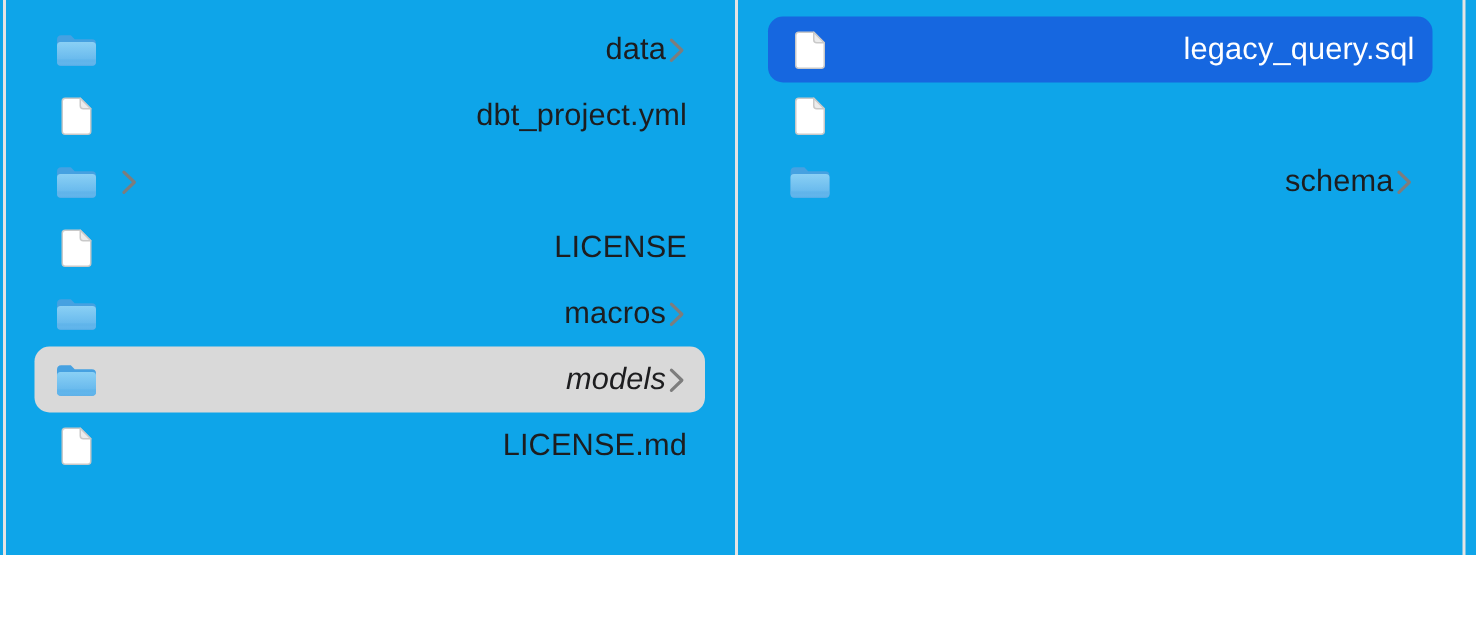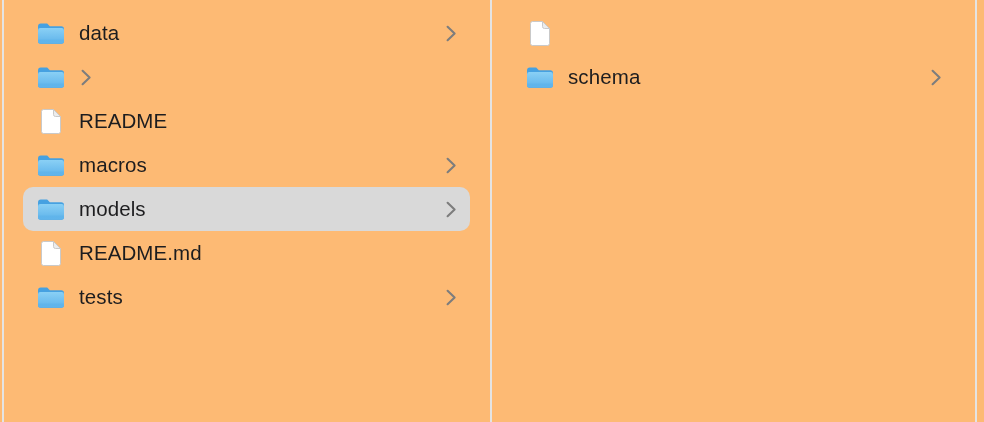--- a/index.html
+++ b/index.html
@@ -3,24 +3,25 @@
 <meta charset="utf-8">
 <style>
   html, body {
     margin: 0;
     padding: 0;
     background: #ffffff;
   }
   .finder {
     position: relative;
     width: 984px;
-    height: 422px;
-    background: #fdba74;
+    height: 370px;
+    background: #0ea5e9;
     overflow: hidden;
     font-family: "Liberation Sans", "DejaVu Sans", sans-serif;
+    text-align: right;
     -webkit-font-smoothing: antialiased;
   }
   .edge-line {
     position: absolute;
     top: 0;
     bottom: 0;
     width: 2px;
     background: var(--divider, #e4e4e4);
   }
   .edge-left   { left: 2px; }
@@ -40,21 +41,21 @@
   .row {
     display: flex;
     align-items: center;
     height: 44px;
     box-sizing: border-box;
     border-radius: 10px;
     padding: 0 12px 0 13px;
     cursor: default;
   }
   .sel-active   { background: var(--sel-active, #1667e0); }
-  .sel-inactive { background: var(--sel-inactive, #d9d9d9); }
+  .sel-inactive { background: var(--sel-inactive, #d9d9d9); font-style: italic; }
 
   .icon-box {
     width: 30px;
     height: 30px;
     display: flex;
     align-items: center;
     justify-content: center;
     margin-right: 13px;
     flex: 0 0 auto;
   }
@@ -101,46 +102,55 @@
         </span>
         <span class="label">data</span>
         <span class="chev">
           <svg width="12" height="19" viewBox="0 0 12 19" xmlns="http://www.w3.org/2000/svg">
             <path d="M2.6 2.8 L9.6 9.5 L2.6 16.2" fill="none" stroke="#7d7d7d" stroke-width="2.1" stroke-linecap="round" stroke-linejoin="round"></path>
           </svg>
         </span>
       </div>
       <div class="row">
         <span class="icon-box">
-          <svg width="30" height="26" viewBox="0 0 30 26" xmlns="http://www.w3.org/2000/svg">
-            <defs>
-              <linearGradient id="fg" x1="0" y1="0" x2="0" y2="1">
-                <stop offset="0" stop-color="#8ad0f5"></stop>
-                <stop offset="1" stop-color="#5db2ea"></stop>
-              </linearGradient>
-            </defs>
-            <path d="M2 6.5 Q2 3.5 4.8 3.5 H11.2 L13.8 6.2 H25.2 Q28 6.2 28 9 V21 Q28 23.8 25.2 23.8 H4.8 Q2 23.8 2 21 Z" fill="#46a1e1"></path>
-            <rect x="2" y="8" width="26" height="15.8" rx="2.4" fill="url(#fg)"></rect>
-            <rect x="2" y="19.6" width="26" height="2" fill="#5db2ea" opacity="0.65"></rect>
-          </svg>
-        </span>
-        <span class="chev">
-          <svg width="12" height="19" viewBox="0 0 12 19" xmlns="http://www.w3.org/2000/svg">
-            <path d="M2.6 2.8 L9.6 9.5 L2.6 16.2" fill="none" stroke="#7d7d7d" stroke-width="2.1" stroke-linecap="round" stroke-linejoin="round"></path>
-          </svg>
-        </span>
-      </div>
-      <div class="row">
-        <span class="icon-box">
-          <svg width="24" height="29" viewBox="0 0 24 29" xmlns="http://www.w3.org/2000/svg">
-            <path d="M2.5 4.5 Q2.5 2.5 4.5 2.5 H14.5 L21.5 9.5 V24.5 Q21.5 26.5 19.5 26.5 H4.5 Q2.5 26.5 2.5 24.5 Z" fill="#ffffff" stroke="#c9c9c9" stroke-width="1"></path>
-            <path d="M14.5 2.5 L21.5 9.5 H16.5 Q14.5 9.5 14.5 7.5 Z" fill="#ececec" stroke="#c9c9c9" stroke-width="1" stroke-linejoin="round"></path>
-          </svg>
-        </span>
-        <span class="label">README</span>
+          <svg width="24" height="29" viewBox="0 0 24 29" xmlns="http://www.w3.org/2000/svg">
+            <path d="M2.5 4.5 Q2.5 2.5 4.5 2.5 H14.5 L21.5 9.5 V24.5 Q21.5 26.5 19.5 26.5 H4.5 Q2.5 26.5 2.5 24.5 Z" fill="#ffffff" stroke="#c9c9c9" stroke-width="1"></path>
+            <path d="M14.5 2.5 L21.5 9.5 H16.5 Q14.5 9.5 14.5 7.5 Z" fill="#ececec" stroke="#c9c9c9" stroke-width="1" stroke-linejoin="round"></path>
+          </svg>
+        </span>
+        <span class="label">dbt_project.yml</span>
+      </div>
+      <div class="row">
+        <span class="icon-box">
+          <svg width="30" height="26" viewBox="0 0 30 26" xmlns="http://www.w3.org/2000/svg">
+            <defs>
+              <linearGradient id="fg" x1="0" y1="0" x2="0" y2="1">
+                <stop offset="0" stop-color="#8ad0f5"></stop>
+                <stop offset="1" stop-color="#5db2ea"></stop>
+              </linearGradient>
+            </defs>
+            <path d="M2 6.5 Q2 3.5 4.8 3.5 H11.2 L13.8 6.2 H25.2 Q28 6.2 28 9 V21 Q28 23.8 25.2 23.8 H4.8 Q2 23.8 2 21 Z" fill="#46a1e1"></path>
+            <rect x="2" y="8" width="26" height="15.8" rx="2.4" fill="url(#fg)"></rect>
+            <rect x="2" y="19.6" width="26" height="2" fill="#5db2ea" opacity="0.65"></rect>
+          </svg>
+        </span>
+        <span class="chev">
+          <svg width="12" height="19" viewBox="0 0 12 19" xmlns="http://www.w3.org/2000/svg">
+            <path d="M2.6 2.8 L9.6 9.5 L2.6 16.2" fill="none" stroke="#7d7d7d" stroke-width="2.1" stroke-linecap="round" stroke-linejoin="round"></path>
+          </svg>
+        </span>
+      </div>
+      <div class="row">
+        <span class="icon-box">
+          <svg width="24" height="29" viewBox="0 0 24 29" xmlns="http://www.w3.org/2000/svg">
+            <path d="M2.5 4.5 Q2.5 2.5 4.5 2.5 H14.5 L21.5 9.5 V24.5 Q21.5 26.5 19.5 26.5 H4.5 Q2.5 26.5 2.5 24.5 Z" fill="#ffffff" stroke="#c9c9c9" stroke-width="1"></path>
+            <path d="M14.5 2.5 L21.5 9.5 H16.5 Q14.5 9.5 14.5 7.5 Z" fill="#ececec" stroke="#c9c9c9" stroke-width="1" stroke-linejoin="round"></path>
+          </svg>
+        </span>
+        <span class="label">LICENSE</span>
       </div>
       <div class="row">
         <span class="icon-box">
           <svg width="30" height="26" viewBox="0 0 30 26" xmlns="http://www.w3.org/2000/svg">
             <defs>
               <linearGradient id="fg" x1="0" y1="0" x2="0" y2="1">
                 <stop offset="0" stop-color="#8ad0f5"></stop>
                 <stop offset="1" stop-color="#5db2ea"></stop>
               </linearGradient>
             </defs>
@@ -177,45 +187,33 @@
           </svg>
         </span>
       </div>
       <div class="row">
         <span class="icon-box">
           <svg width="24" height="29" viewBox="0 0 24 29" xmlns="http://www.w3.org/2000/svg">
             <path d="M2.5 4.5 Q2.5 2.5 4.5 2.5 H14.5 L21.5 9.5 V24.5 Q21.5 26.5 19.5 26.5 H4.5 Q2.5 26.5 2.5 24.5 Z" fill="#ffffff" stroke="#c9c9c9" stroke-width="1"></path>
             <path d="M14.5 2.5 L21.5 9.5 H16.5 Q14.5 9.5 14.5 7.5 Z" fill="#ececec" stroke="#c9c9c9" stroke-width="1" stroke-linejoin="round"></path>
           </svg>
         </span>
-        <span class="label">README.md</span>
-      </div>
-      <div class="row">
-        <span class="icon-box">
-          <svg width="30" height="26" viewBox="0 0 30 26" xmlns="http://www.w3.org/2000/svg">
-            <defs>
-              <linearGradient id="fg" x1="0" y1="0" x2="0" y2="1">
-                <stop offset="0" stop-color="#8ad0f5"></stop>
-                <stop offset="1" stop-color="#5db2ea"></stop>
-              </linearGradient>
-            </defs>
-            <path d="M2 6.5 Q2 3.5 4.8 3.5 H11.2 L13.8 6.2 H25.2 Q28 6.2 28 9 V21 Q28 23.8 25.2 23.8 H4.8 Q2 23.8 2 21 Z" fill="#46a1e1"></path>
-            <rect x="2" y="8" width="26" height="15.8" rx="2.4" fill="url(#fg)"></rect>
-            <rect x="2" y="19.6" width="26" height="2" fill="#5db2ea" opacity="0.65"></rect>
-          </svg>
-        </span>
-        <span class="label">tests</span>
-        <span class="chev">
-          <svg width="12" height="19" viewBox="0 0 12 19" xmlns="http://www.w3.org/2000/svg">
-            <path d="M2.6 2.8 L9.6 9.5 L2.6 16.2" fill="none" stroke="#7d7d7d" stroke-width="2.1" stroke-linecap="round" stroke-linejoin="round"></path>
-          </svg>
-        </span>
+        <span class="label">LICENSE.md</span>
       </div>
     </div>
   <div class="column column-right" id="col-right">
+      <div class="row sel-active">
+        <span class="icon-box">
+          <svg width="24" height="29" viewBox="0 0 24 29" xmlns="http://www.w3.org/2000/svg">
+            <path d="M2.5 4.5 Q2.5 2.5 4.5 2.5 H14.5 L21.5 9.5 V24.5 Q21.5 26.5 19.5 26.5 H4.5 Q2.5 26.5 2.5 24.5 Z" fill="#ffffff" stroke="#c9c9c9" stroke-width="1"></path>
+            <path d="M14.5 2.5 L21.5 9.5 H16.5 Q14.5 9.5 14.5 7.5 Z" fill="#ececec" stroke="#c9c9c9" stroke-width="1" stroke-linejoin="round"></path>
+          </svg>
+        </span>
+        <span class="label">legacy_query.sql</span>
+      </div>
       <div class="row">
         <span class="icon-box">
           <svg width="24" height="29" viewBox="0 0 24 29" xmlns="http://www.w3.org/2000/svg">
             <path d="M2.5 4.5 Q2.5 2.5 4.5 2.5 H14.5 L21.5 9.5 V24.5 Q21.5 26.5 19.5 26.5 H4.5 Q2.5 26.5 2.5 24.5 Z" fill="#ffffff" stroke="#c9c9c9" stroke-width="1"></path>
             <path d="M14.5 2.5 L21.5 9.5 H16.5 Q14.5 9.5 14.5 7.5 Z" fill="#ececec" stroke="#c9c9c9" stroke-width="1" stroke-linejoin="round"></path>
           </svg>
         </span>
       </div>
       <div class="row">
         <span class="icon-box">

